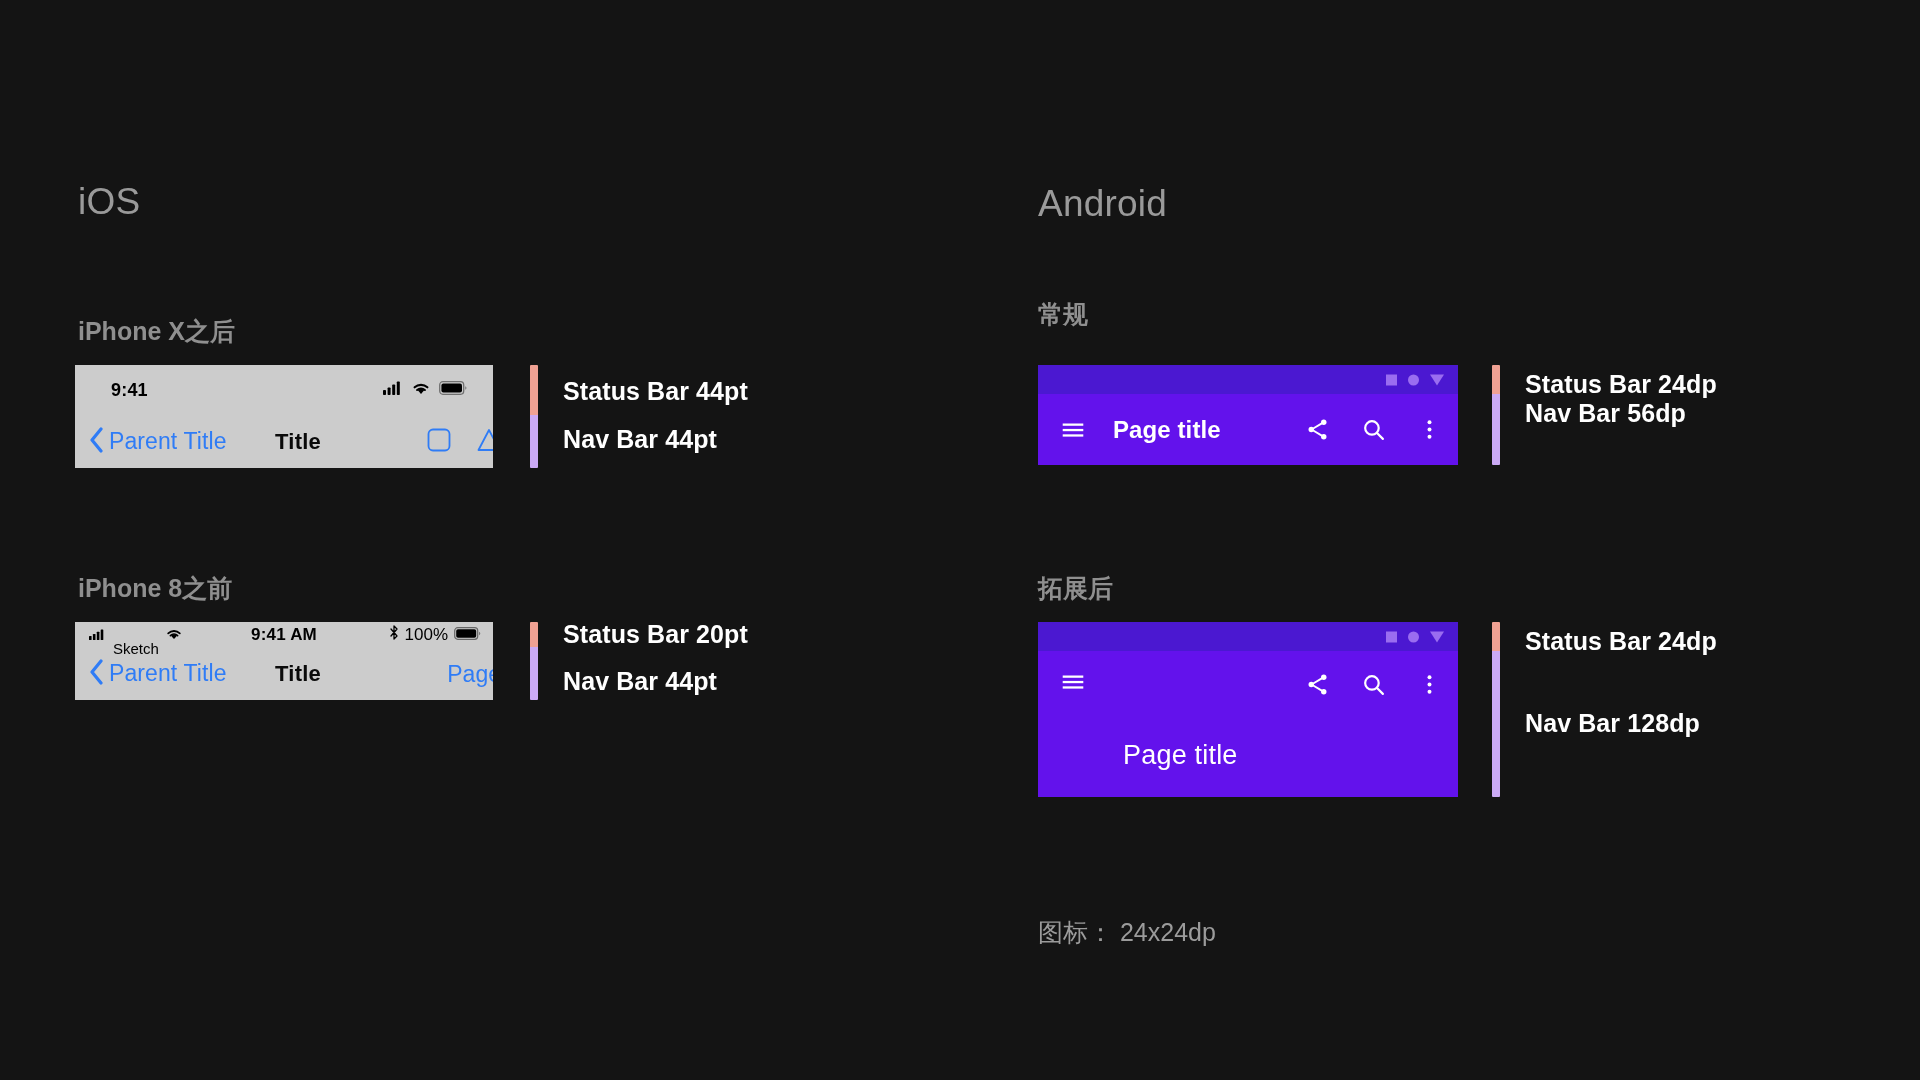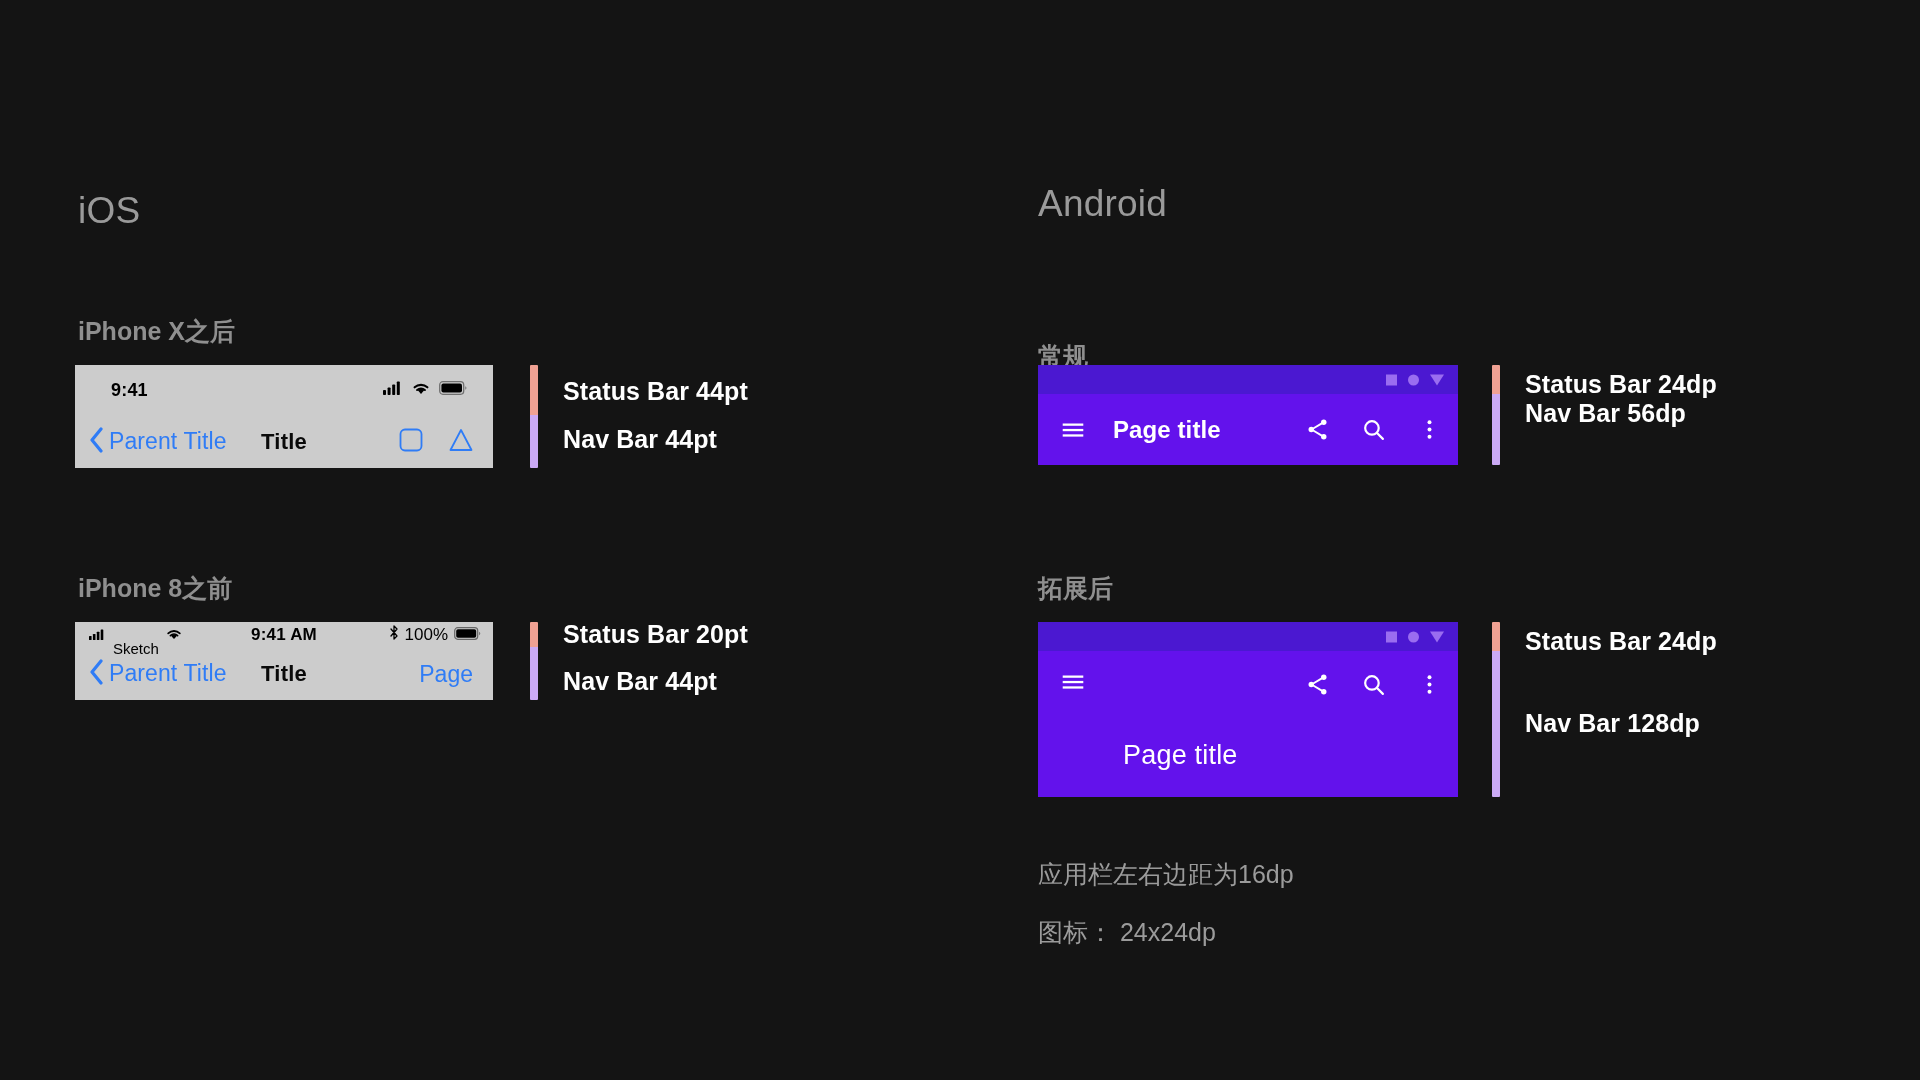--- a/index.html
+++ b/index.html
@@ -75,20 +75,21 @@
     overflow: hidden;
   }
   .ios-statusbar {
     position: relative;
     width: 100%;
     color: #000;
   }
   .ios-navbar {
     position: relative;
     width: 100%;
+    padding-left: 28px;
   }
 
   
   .ios-x-time {
     position: absolute;
     left: 36px;
     top: 50%;
     transform: translateY(-50%);
     font-size: 18px;
     font-weight: 700;
@@ -260,21 +261,21 @@
     justify-content: center;
     width: 30px;
     height: 30px;
   }
 </style>
 </head>
 <body>
 
 <div class="canvas">
 
-  <div class="platform-title" style="left:78px; top:190px;">iOS</div>
+  <div class="platform-title" style="left:78px; top:181px;">iOS</div>
 
   <div class="section-label" style="left:78px; top:315px;">iPhone X之后</div>
 
   <div class="ios-device" style="left:75px; top:365px; width:418px; height:103px;">
 
     <div class="ios-statusbar" style="height:50px;">
       <div class="ios-x-time">9:41</div>
       <div class="ios-x-right">
 
         <span>
@@ -401,21 +402,21 @@
     <div class="bar-stack" style="height:78px;">
       <div class="bar-status" style="height:25px;"></div>
       <div class="bar-nav" style="height:53px;"></div>
     </div>
     <div class="legend-text" style="left:33px; top:-2px;">Status Bar 20pt</div>
     <div class="legend-text" style="left:33px; top:45px;">Nav Bar 44pt</div>
   </div>
 
   <div class="platform-title" style="left:1038px; top:183px;">Android</div>
 
-  <div class="section-label" style="left:1038px; top:298px;margin-top:42px;">常规</div>
+  <div class="section-label" style="left:1038px; top:298px;">常规</div>
 
   <div class="android-device" style="left:1038px; top:365px; width:420px; height:100px;">
     <div class="and-statusbar" style="height:29px;">
       <div class="and-status-icons">
         <span class="and-sq"></span>
         <span class="and-ci"></span>
         <span class="and-tri"></span>
       </div>
     </div>
     <div class="and-appbar" style="height:71px;">
@@ -513,16 +514,15 @@
 
   <div class="legend" style="left:1492px; top:622px; width:330px; height:175px;">
     <div class="bar-stack" style="height:175px;">
       <div class="bar-status" style="height:29px;"></div>
       <div class="bar-nav" style="height:146px;"></div>
     </div>
     <div class="legend-text" style="left:33px; top:5px;">Status Bar 24dp</div>
     <div class="legend-text" style="left:33px; top:87px;">Nav Bar 128dp</div>
   </div>
 
-  <div class="note-line" style="left:1038px; top:858px;">应用栏左右边距为16dp</div>
   <div class="note-line" style="left:1038px; top:916px;">图标： 24x24dp</div>
 
 </div>
 
 </body></html>

